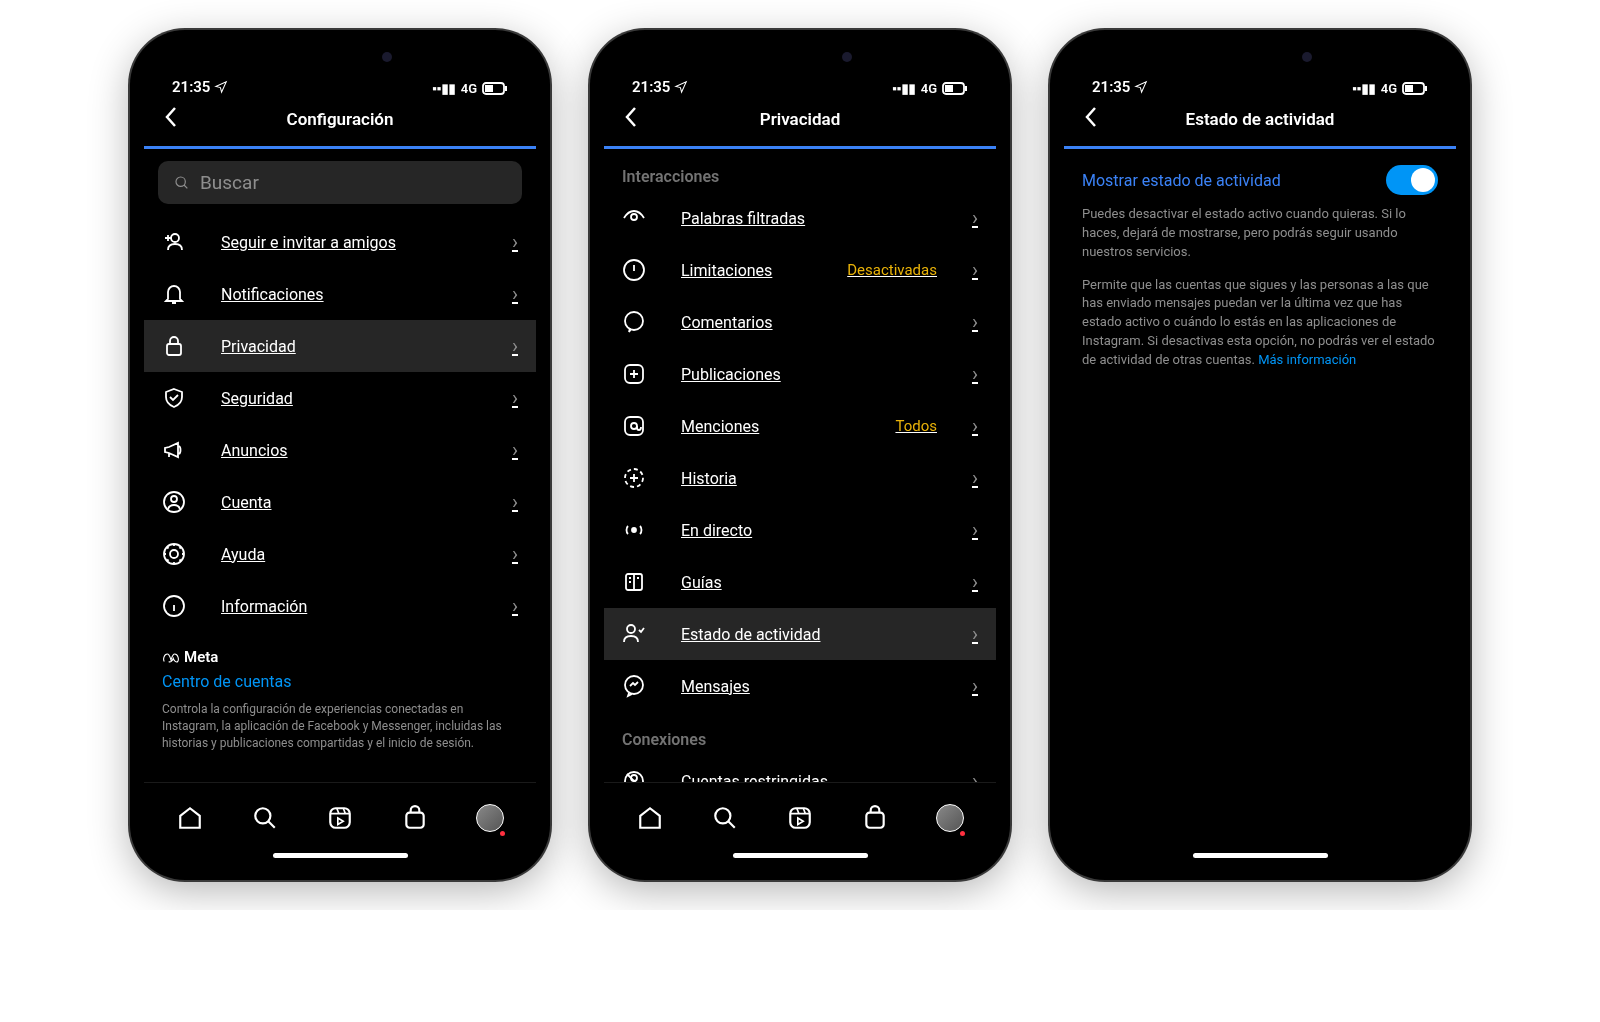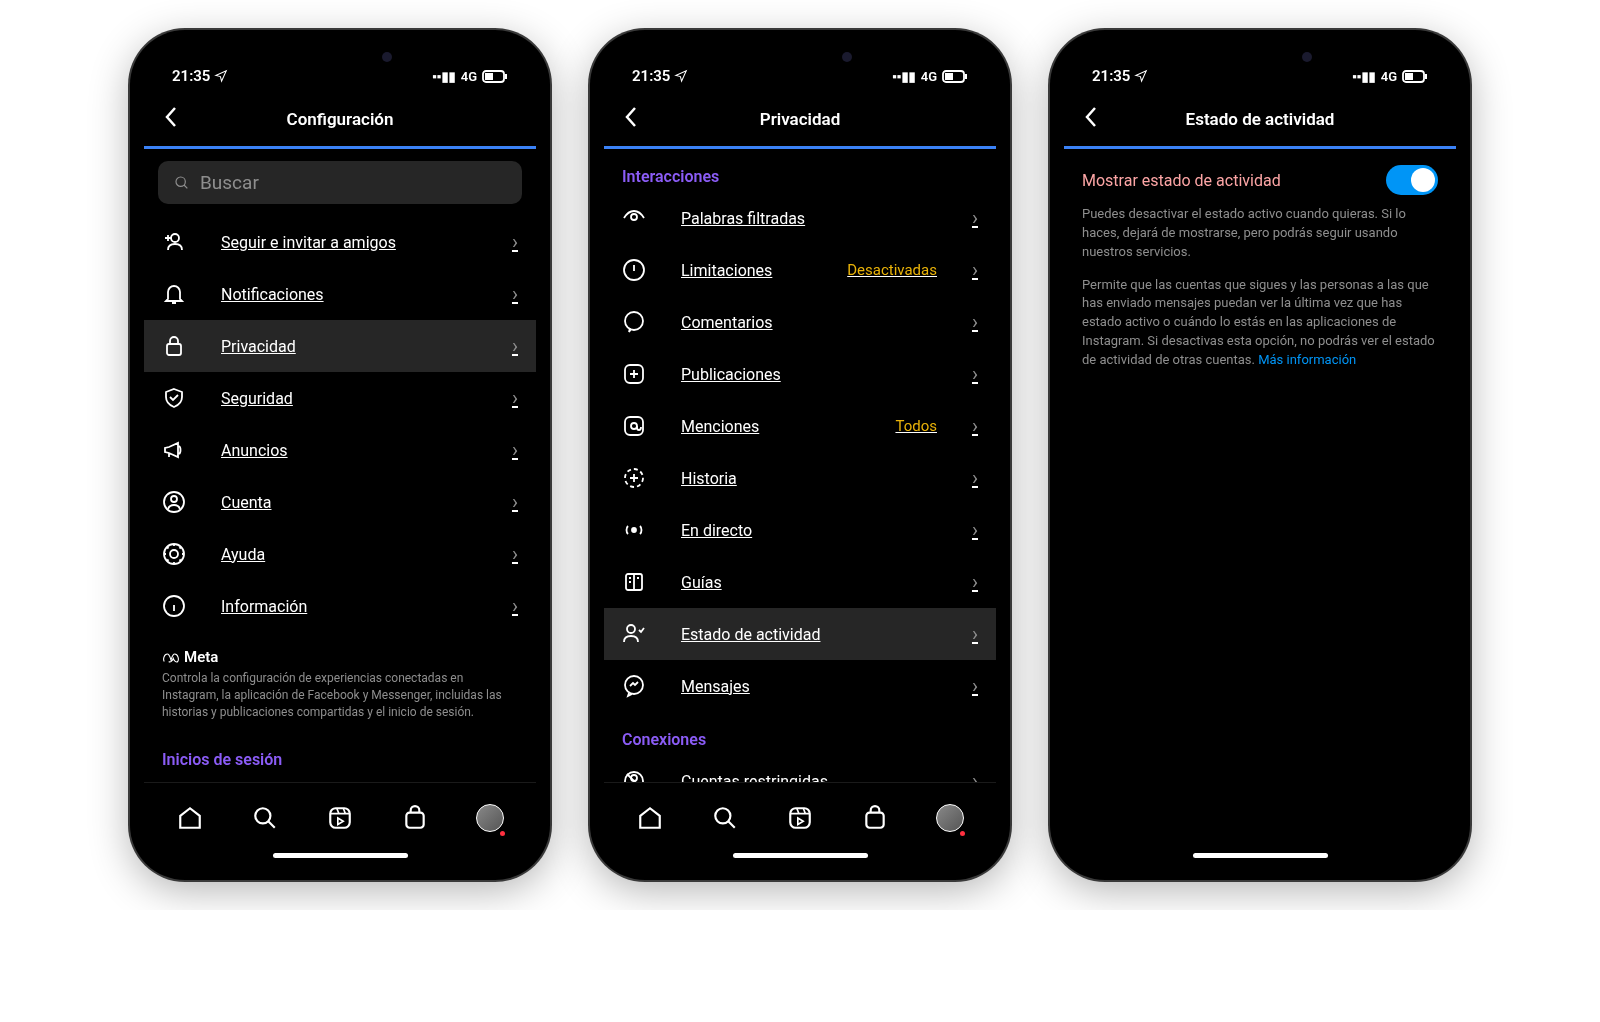--- a/index.html
+++ b/index.html
@@ -48,21 +48,21 @@
     right: 28px;
     top: 8px;
     width: 10px;
     height: 10px;
     border-radius: 50%;
     background: #1a1a2e;
   }
   .status-bar {
     display: flex;
     justify-content: space-between;
-    align-items: center;
+    align-items: flex-end;
     padding: 12px 28px 0 28px;
     height: 40px;
     color: #fff;
     font-size: 15px;
     font-weight: 600;
     gap: 14px;
   }
   .status-left { display: flex; align-items: center; gap: 4px; }
   .status-right { display: flex; align-items: center; gap: 5px; font-size:13px; }
   .header {
@@ -112,21 +112,21 @@
     font-size: 16px;
     gap: 35px;
     text-decoration: underline;
   }
   .row.highlighted { background: #262626; }
   .row .label { flex: 1; }
   .row .value { color: #eab308; font-size: 15px; }
   .row .chev { color: #8e8e8e; font-size: 20px; line-height:1; }
   .icon { width: 24px; height: 24px; display:flex; align-items:center; justify-content:center; flex-shrink:0; }
   .section-title {
-    color: #8b5cf6;
+    color: #737373;
     font-size: 16px;
     font-weight: 600;
     padding: 18px 18px 6px 18px;
   }
   .meta-block { padding: 16px 18px 10px 18px; }
   .meta-logo { color: #fff; font-size: 15px; font-weight: 600; display:flex; align-items:center; gap:4px; }
   .meta-link { color: #0095f6; font-size: 16px; padding: 6px 0; }
   .meta-desc { color: #8e8e8e; font-size: 12px; line-height: 1.4; padding-top: 4px; }
   .section-title.logins { padding: 20px 18px 10px 18px; font-size:16px; }
   .tab-bar {
@@ -151,21 +151,21 @@
   .home-indicator {
     width: 135px; height: 5px; background: #fff; border-radius: 3px;
     margin: 6px auto 8px auto;
   }
   .toggle-row {
     display: flex;
     align-items: center;
     justify-content: space-between;
     padding: 16px 18px 10px 18px;
   }
-  .toggle-row .label { color: #fca5a5; font-size: 16px; }
+  .toggle-row .label { color: #3b82f6; font-size: 16px; }
   .toggle {
     width: 52px; height: 30px; background: #0095f6; border-radius: 15px;
     position: relative;
   }
   .toggle::after {
     content:""; position:absolute; right:3px; top:3px;
     width:24px; height:24px; background:#fff; border-radius:50%;
   }
   .desc-text { color: #8e8e8e; font-size: 13px; line-height: 1.45; padding: 0 18px 14px 18px; }
   .desc-text .link { color: #0095f6; }
@@ -292,20 +292,21 @@
         <span class="chev">›</span>
       </div>
 
       <div class="meta-block">
         <div class="meta-logo">
           <svg width="18" height="12" viewBox="0 0 24 16">
               <path d="M3 14c-2-3 0-10 4-10 3 0 4 5 5 8 1-3 2-8 5-8 4 0 6 7 4 10-2 2-5-1-6-4-1 3-4 6-6 4" stroke-width="1.5"></path>
             </svg>
           <span>Meta</span>
         </div>
+        <div class="meta-link">Centro de cuentas</div>
         <div class="meta-desc">Controla la configuración de experiencias conectadas en Instagram, la aplicación de Facebook y Messenger, incluidas las historias y publicaciones compartidas y el inicio de sesión.</div>
       </div>
       <div class="section-title logins">Inicios de sesión</div>
     </div>
     <div class="tab-bar">
       <div class="tab">
           <svg width="26" height="26" viewBox="0 0 24 24">
             <path d="M3 10l9-7 9 7v11H3V10z" stroke-width="2"></path>
           </svg>
         </div>

